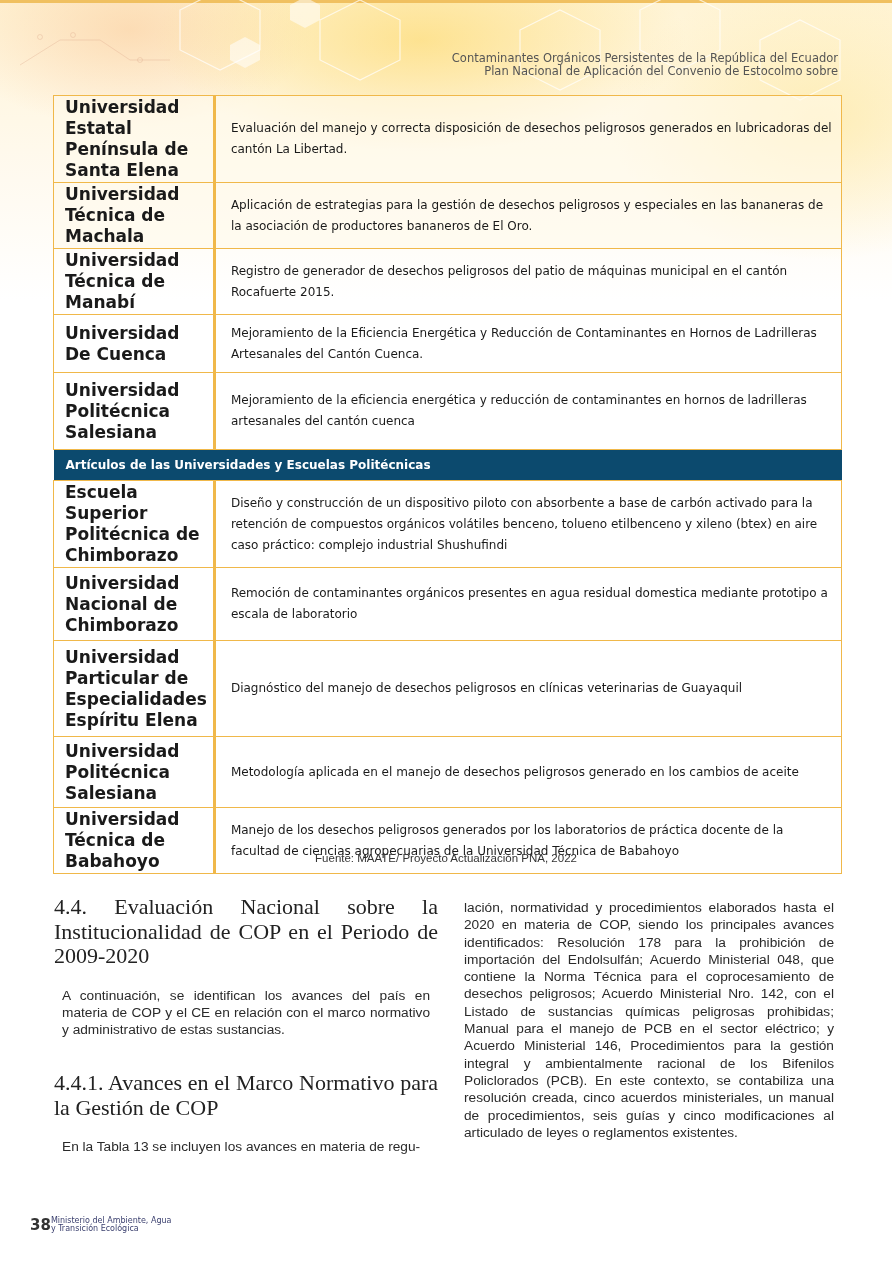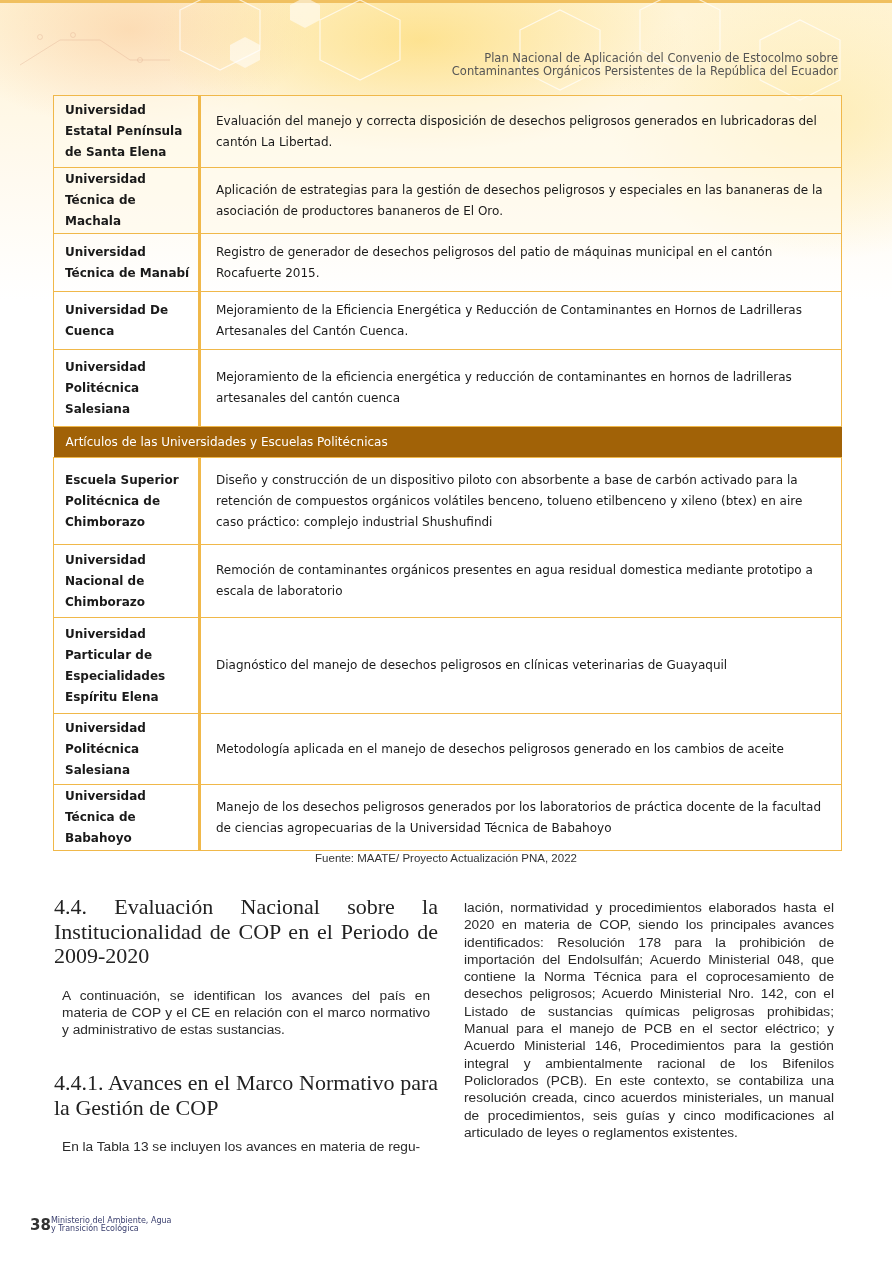--- a/index.html
+++ b/index.html
@@ -22,24 +22,24 @@
   .running-head {
     position: absolute; right: 54px; top: 52px; text-align: right;
     font-family: "DejaVu Sans", sans-serif; font-size: 11.5px; line-height: 13px;
     color: #555;
   }
   .running-head div { white-space: nowrap; }
 
   .table-wrap { position: absolute; left: 53px; top: 95px; width: 789px; }
   table { border-collapse: collapse; width: 789px; font-family: "DejaVu Sans", sans-serif; }
   td { border: 1.5px solid #f0b84a; vertical-align: middle; font-size: 12px; line-height: 21px; color: #1a1a1a; }
-  td.inst { width: 127px; padding: 1px 6px 1px 11px; font-weight: bold; font-size: 12px; border-right: 3px solid #f0b84a; }
+  td.inst { width: 127px; padding: 1px 6px 1px 11px; font-weight: bold; font-size: 17px; border-right: 3px solid #f0b84a; }
   td.desc { padding: 1px 8px 1px 15px; }
   tr.section td {
-    background: #a16207; color: #fff; font-weight: normal; font-size: 12px;
+    background: #0c4a6e; color: #fff; font-weight: bold; font-size: 12px;
     padding: 4px 12px; height: 22px; border: none;
   }
   tr.shade td { background: rgba(255,250,235,0.6); }
 
   .source {
     position: absolute; left: 0; width: 892px; top: 852px; text-align: center;
     font-family: "Liberation Sans", sans-serif; font-size: 11.5px; color: #333;
   }
   .col-left { position: absolute; left: 54px; top: 895px; width: 384px; }
   .col-right { position: absolute; left: 456px; top: 891px; width: 386px; }
@@ -74,22 +74,22 @@
       <circle cx="73" cy="35" r="2.5"></circle>
       <circle cx="140" cy="60" r="2.5"></circle>
   </g>
   <g fill="rgba(255,255,255,0.55)">
     <polygon points="230,45 245,37 260,45 260,60 245,68 230,60"></polygon>
     <polygon points="290,5 305,-3 320,5 320,20 305,28 290,20"></polygon>
   </g>
 </svg>
 
 <div class="running-head">
+  <div>Contaminantes Orgánicos Persistentes de la República del Ecuador</div>
   <div>Plan Nacional de Aplicación del Convenio de Estocolmo sobre</div>
-  <div>Contaminantes Orgánicos Persistentes de la República del Ecuador</div>
 </div>
 
 <div class="table-wrap">
   <table>
     <tbody>
       <tr class="shade" style="height:72px">
         <td class="inst">Universidad Estatal Península de Santa Elena</td>
         <td class="desc">Evaluación del manejo y correcta disposición de desechos peligrosos generados en lubricadoras del cantón La Libertad.</td>
       </tr>
       <tr class="shade" style="height:59px">

